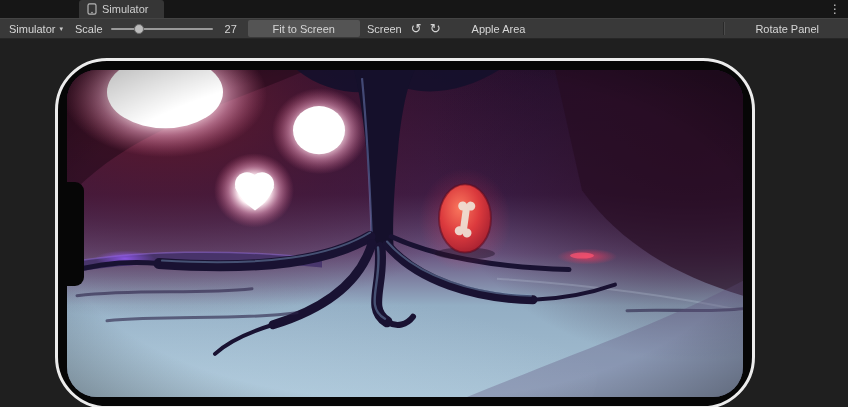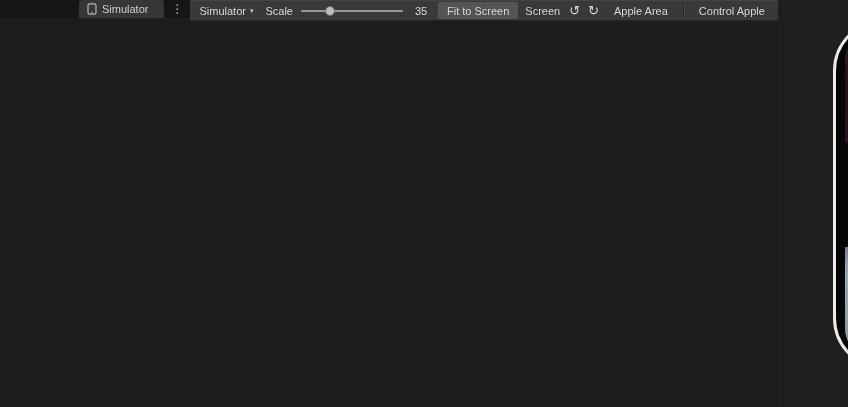--- a/index.html
+++ b/index.html
@@ -1,18 +1,18 @@
 <!DOCTYPE html>
 <html><head>
 <meta charset="utf-8">
 <style>
   * { margin:0; padding:0; box-sizing:border-box; }
   html,body { width:848px; height:407px; overflow:hidden; background:#1d1d1d;
               font-family:"Liberation Sans","DejaVu Sans",sans-serif; }
-  .app { width:848px; height:407px; display:flex; }
+  .app { width:848px; height:407px; display:flex; flex-direction:column; }
 
   
   .tabbar { height:18px; background:#161616; display:flex; align-items:stretch; flex:0 0 auto; }
   .tab { margin-left:79px; background:#363636; display:flex; align-items:center; gap:5px;
          padding:0 16px 0 8px; font-size:11px; color:#cfcfcf; border-radius:3px 3px 0 0; }
   .tab-icon { display:flex; align-items:center; }
   .kebab { margin-left:auto; color:#c6c6c6; font-size:12px; padding:0 7px;
            display:flex; align-items:center; cursor:default; }
 
   
@@ -21,21 +21,21 @@
              font-size:11px; color:#d6d6d6; padding:0 2px; flex:0 0 auto; white-space:nowrap; }
   .tb-dd { display:flex; align-items:center; gap:4px; padding:0 7px; height:100%; cursor:default; }
   .caret { font-size:7px; color:#c9c9c9; margin-top:1px; }
   .tb-label { padding:0 5px; }
   .slider { position:relative; width:102px; height:100%; display:flex; align-items:center; margin:0 3px; cursor:default; }
   .slider-track { width:100%; height:2px; background:#9a9a9a; border-radius:1px; }
   .slider-knob { position:absolute; left:28%; top:50%; transform:translate(-50%,-50%);
                  width:10px; height:10px; border-radius:50%; background:#bcbcbc; border:1px solid #6e6e6e; }
   .tb-value { width:30px; padding-left:9px; }
   .tb-btn { background:transparent; border:none; color:#d6d6d6; font:inherit; height:17px;
-            padding:0 9px; margin:0 2px; border-radius:2px; cursor:default; }
+            padding:0 25px; margin:0 2px; border-radius:2px; cursor:default; }
   .tb-btn.active { background:#545454; }
   .tb-icon-btn { background:transparent; border:none; color:#d2d2d2; font:inherit; font-size:13px;
                  padding:0 4px; height:100%; cursor:default; }
   .tb-sep { width:1px; height:13px; background:#292929; box-shadow:1px 0 0 #4b4b4b; margin:0 4px; }
   .flex-spacer { flex:1; }
 
   
   .viewport { flex:1; position:relative; background:#1f1f1f; overflow:hidden; }
   .phone { position:absolute; left:55px; top:19px; width:700px; height:351px;
            background:#060606; border:3px solid #ececec; border-radius:52px; }
@@ -66,29 +66,29 @@
   <div class="toolbar">
     <div class="tb-dd">
       <span>Simulator</span>
       <span class="caret">▾</span>
     </div>
     <span class="tb-label">Scale</span>
     <div class="slider">
       <div class="slider-track"></div>
       <div class="slider-knob"></div>
     </div>
-    <span class="tb-value">35</span>
+    <span class="tb-value">27</span>
     <button class="tb-btn active">Fit to Screen</button>
     <span class="tb-label">Screen</span>
     <button class="tb-icon-btn">↺</button>
     <button class="tb-icon-btn">↻</button>
     <button class="tb-btn">Apple Area</button>
     <div class="flex-spacer"></div>
     <div class="tb-sep"></div>
-    <button class="tb-btn">Control Apple</button>
+    <button class="tb-btn">Rotate Panel</button>
   </div>
 
   <div class="viewport">
     <div class="phone">
       <div class="screen">
         <svg viewBox="0 0 676 326" preserveAspectRatio="none">
           <defs>
             <linearGradient id="bgGrad" x1="0" y1="0" x2="0" y2="1">
               <stop offset="0" stop-color="#241030"></stop>
               <stop offset="0.38" stop-color="#3c1e48"></stop>

